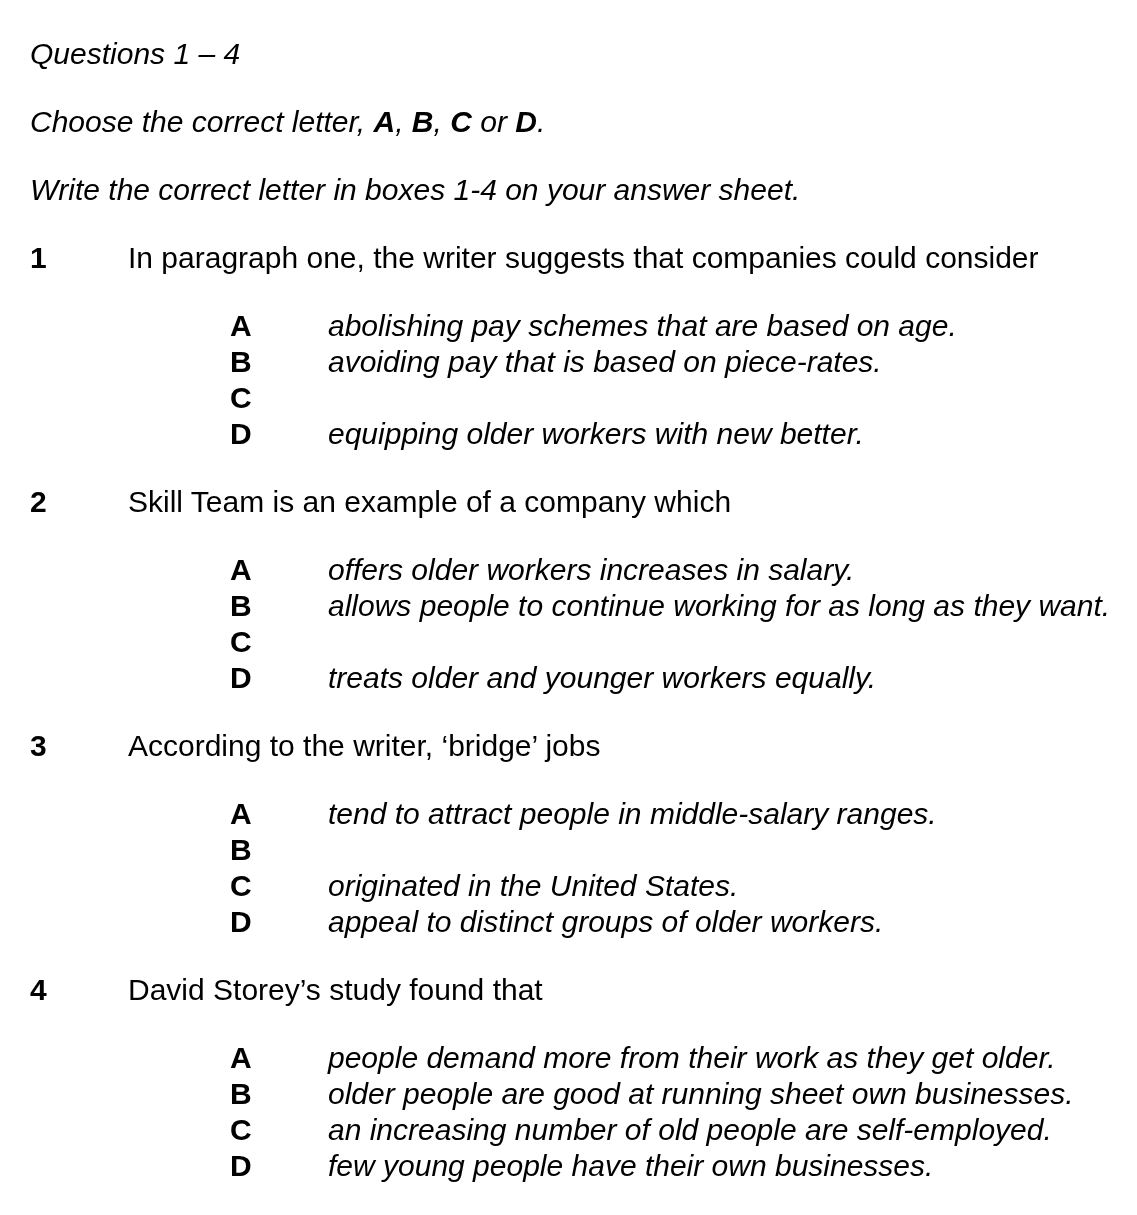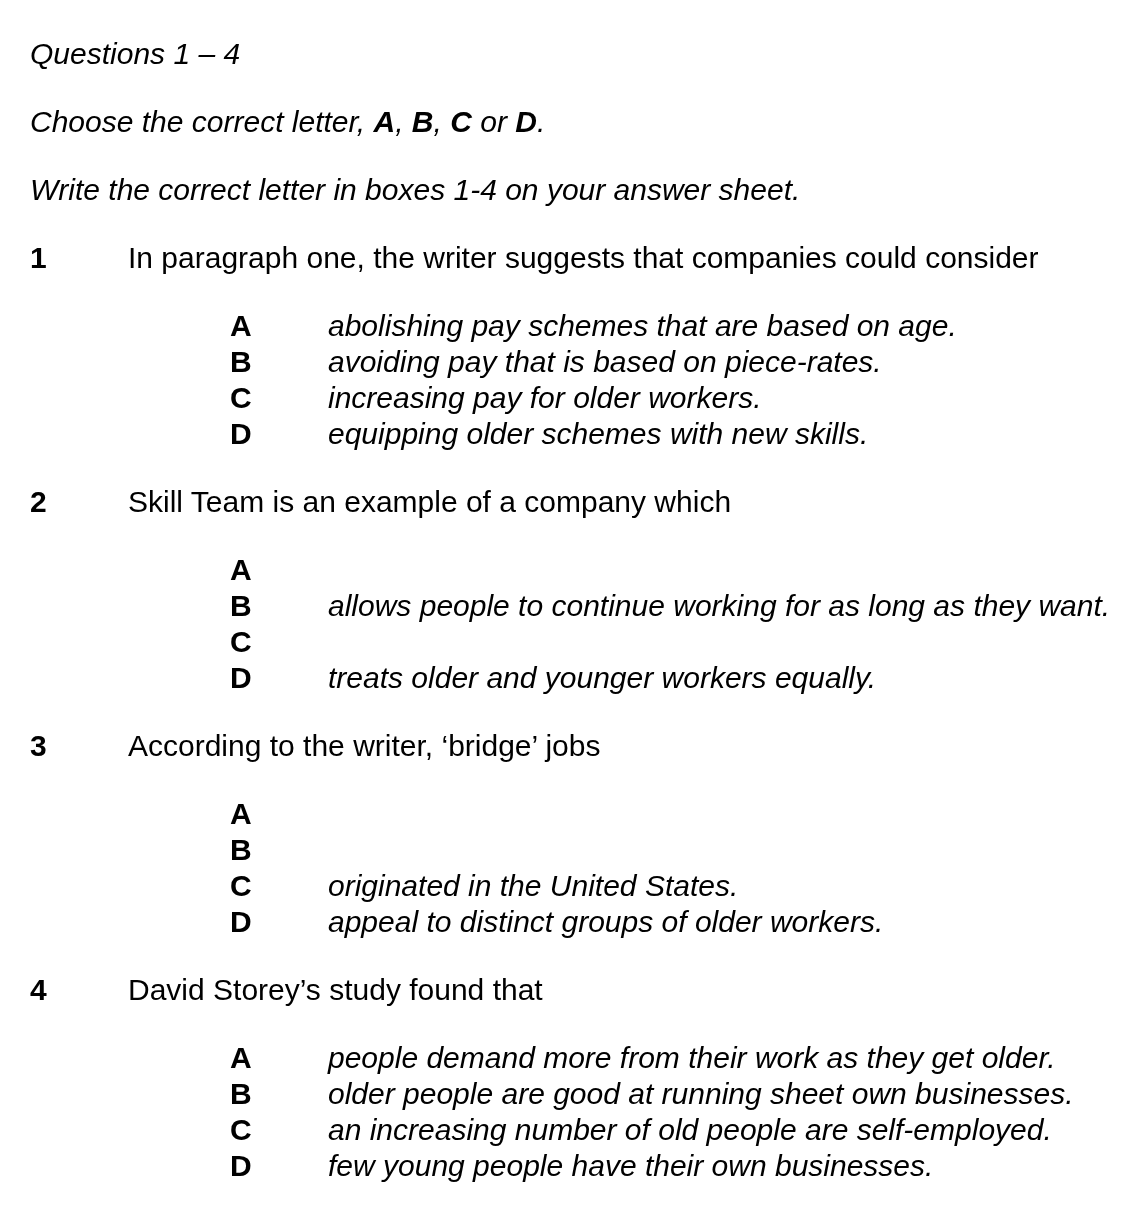--- a/index.html
+++ b/index.html
@@ -87,37 +87,37 @@
       <div class="option-row">
         <span class="oletter">A</span>
         <span class="otext">abolishing pay schemes that are based on age.</span>
       </div>
       <div class="option-row">
         <span class="oletter">B</span>
         <span class="otext">avoiding pay that is based on piece-rates.</span>
       </div>
       <div class="option-row">
         <span class="oletter">C</span>
-        <span class="otext">increasing pay for older workers.</span>
       </div>
       <div class="option-row">
         <span class="oletter">D</span>
-        <span class="otext">equipping older schemes with new skills.</span>
+        <span class="otext">equipping older workers with new better.</span>
       </div>
     </div>
   </section>
 
   <section class="question">
     <div class="stem-row">
       <span class="qnum">2</span>
       <span class="qtext">Skill Team is an example of a company which</span>
     </div>
     <div class="options">
       <div class="option-row">
         <span class="oletter">A</span>
+        <span class="otext">offers older workers increases in salary.</span>
       </div>
       <div class="option-row">
         <span class="oletter">B</span>
         <span class="otext">allows people to continue working for as long as they want.</span>
       </div>
       <div class="option-row">
         <span class="oletter">C</span>
       </div>
       <div class="option-row">
         <span class="oletter">D</span>
@@ -127,20 +127,21 @@
   </section>
 
   <section class="question">
     <div class="stem-row">
       <span class="qnum">3</span>
       <span class="qtext">According to the writer, ‘bridge’ jobs</span>
     </div>
     <div class="options">
       <div class="option-row">
         <span class="oletter">A</span>
+        <span class="otext">tend to attract people in middle-salary ranges.</span>
       </div>
       <div class="option-row">
         <span class="oletter">B</span>
       </div>
       <div class="option-row">
         <span class="oletter">C</span>
         <span class="otext">originated in the United States.</span>
       </div>
       <div class="option-row">
         <span class="oletter">D</span>

